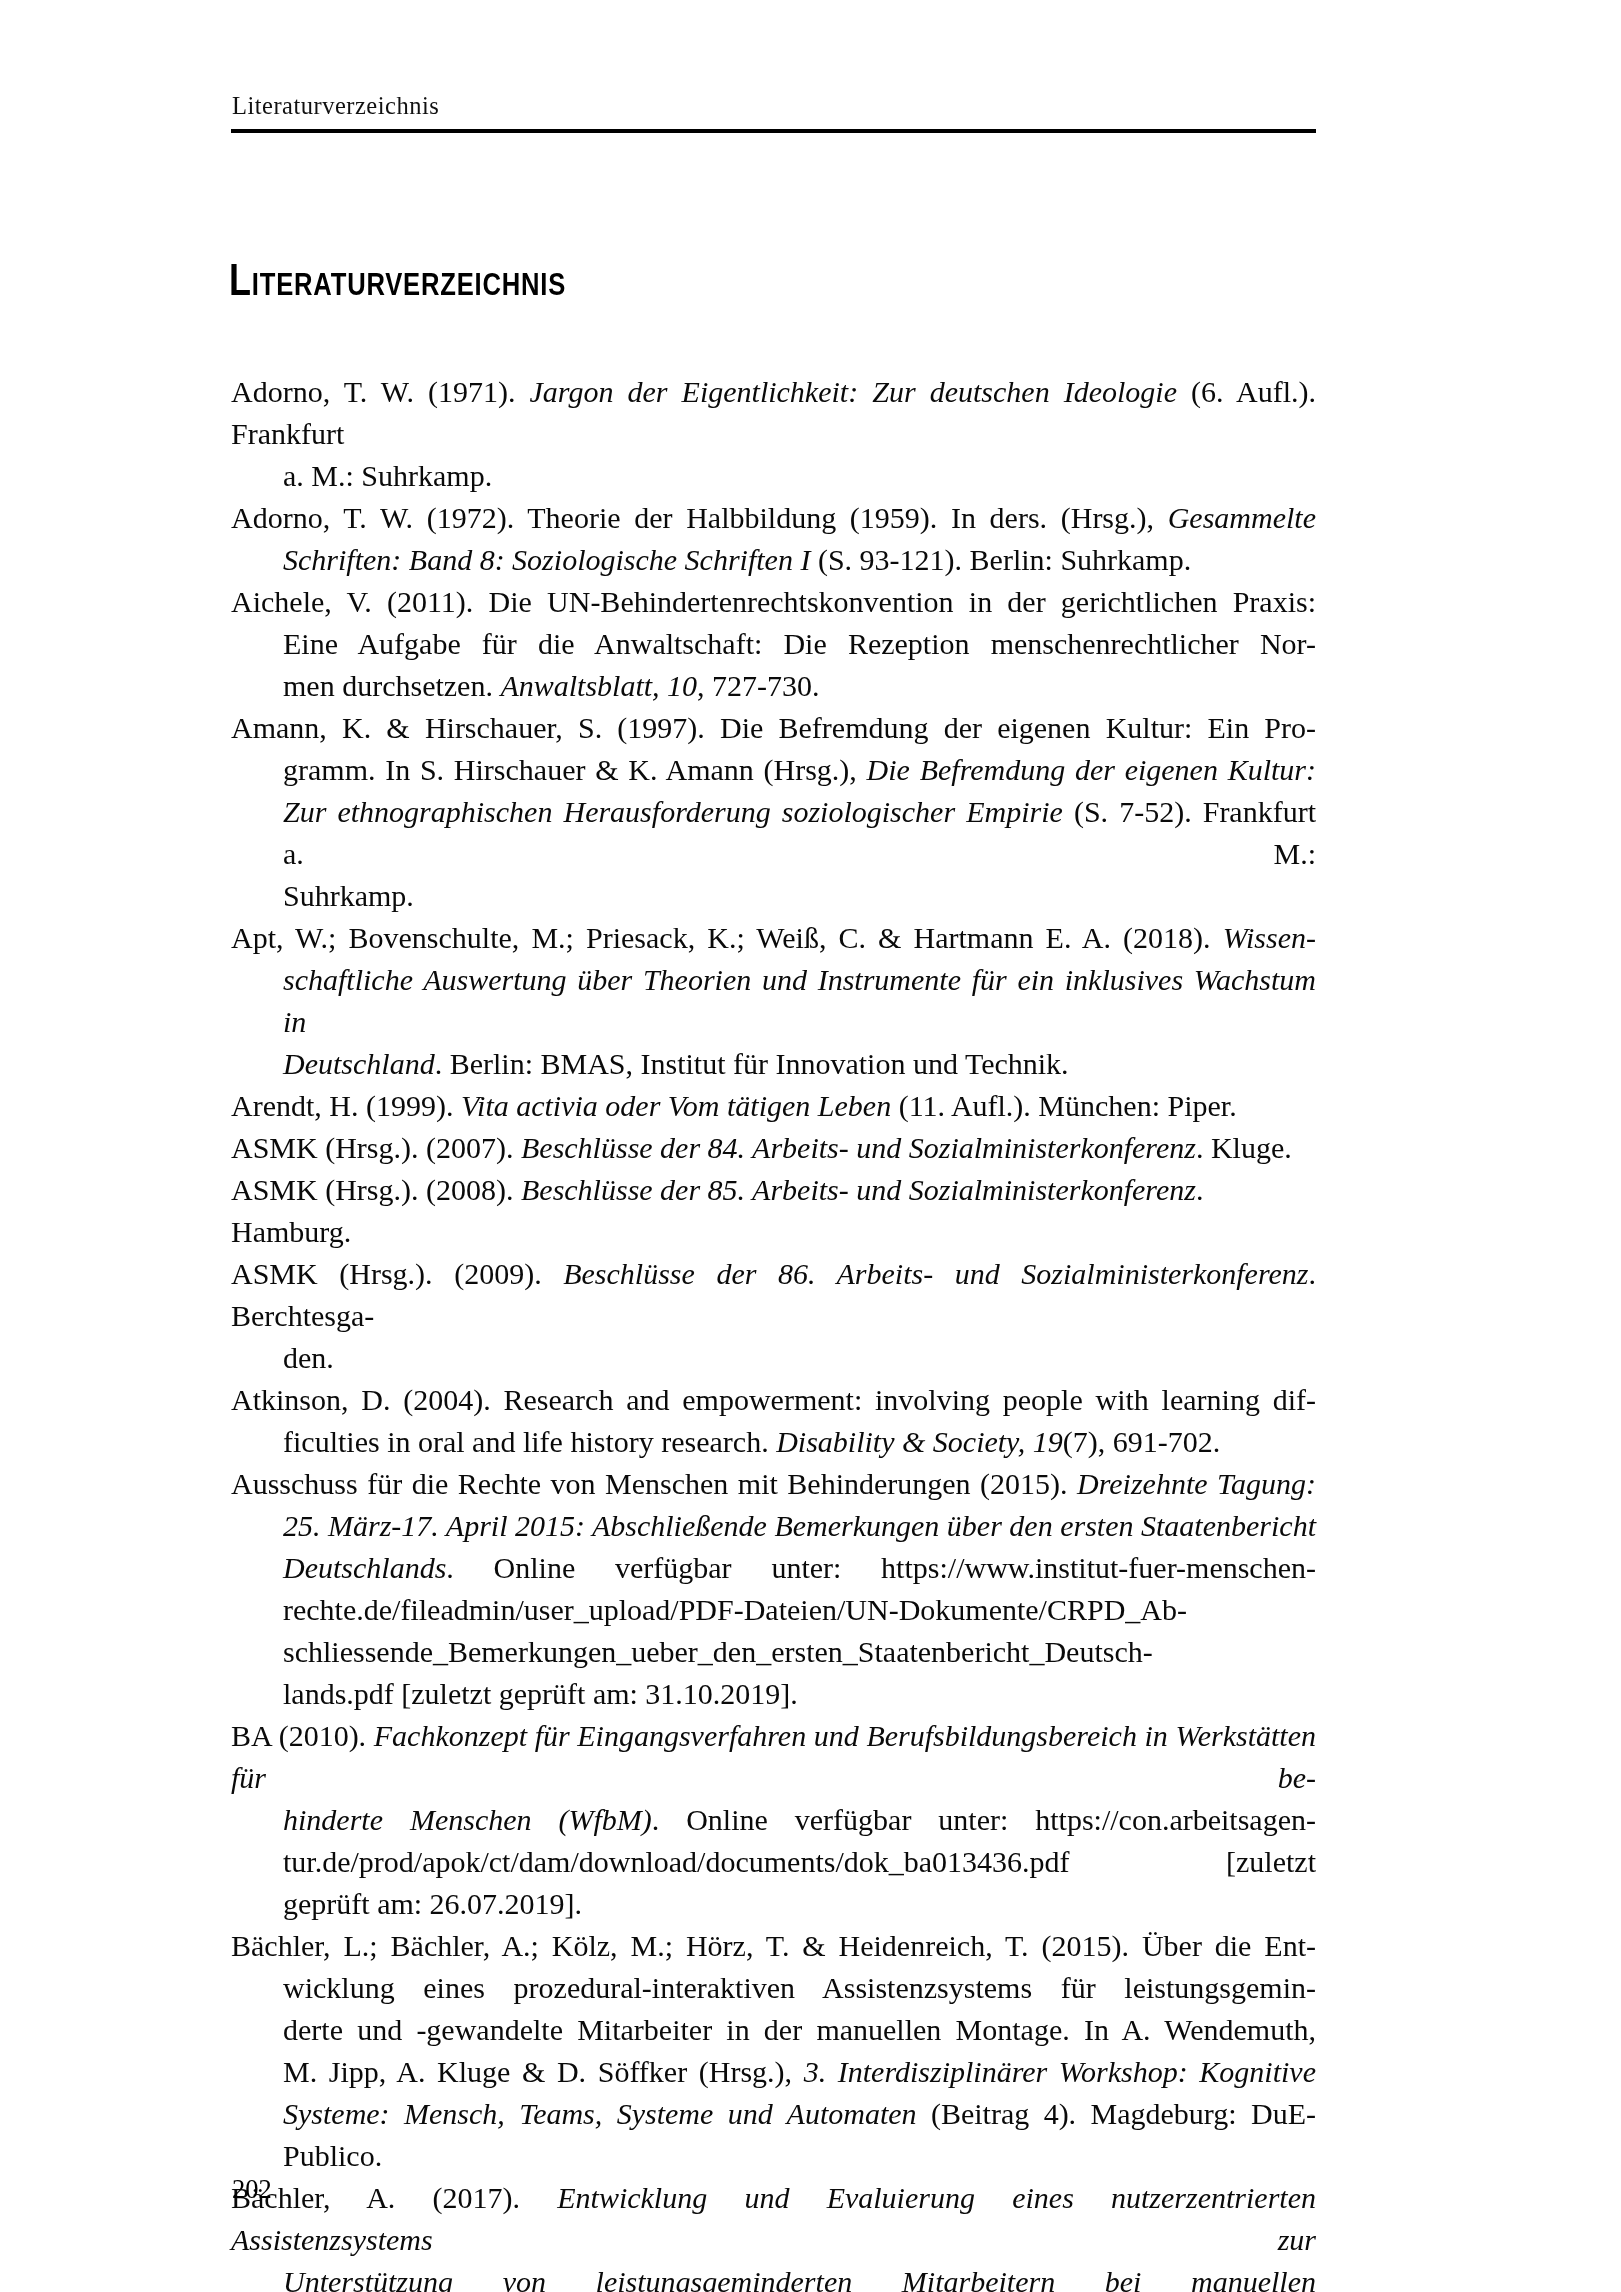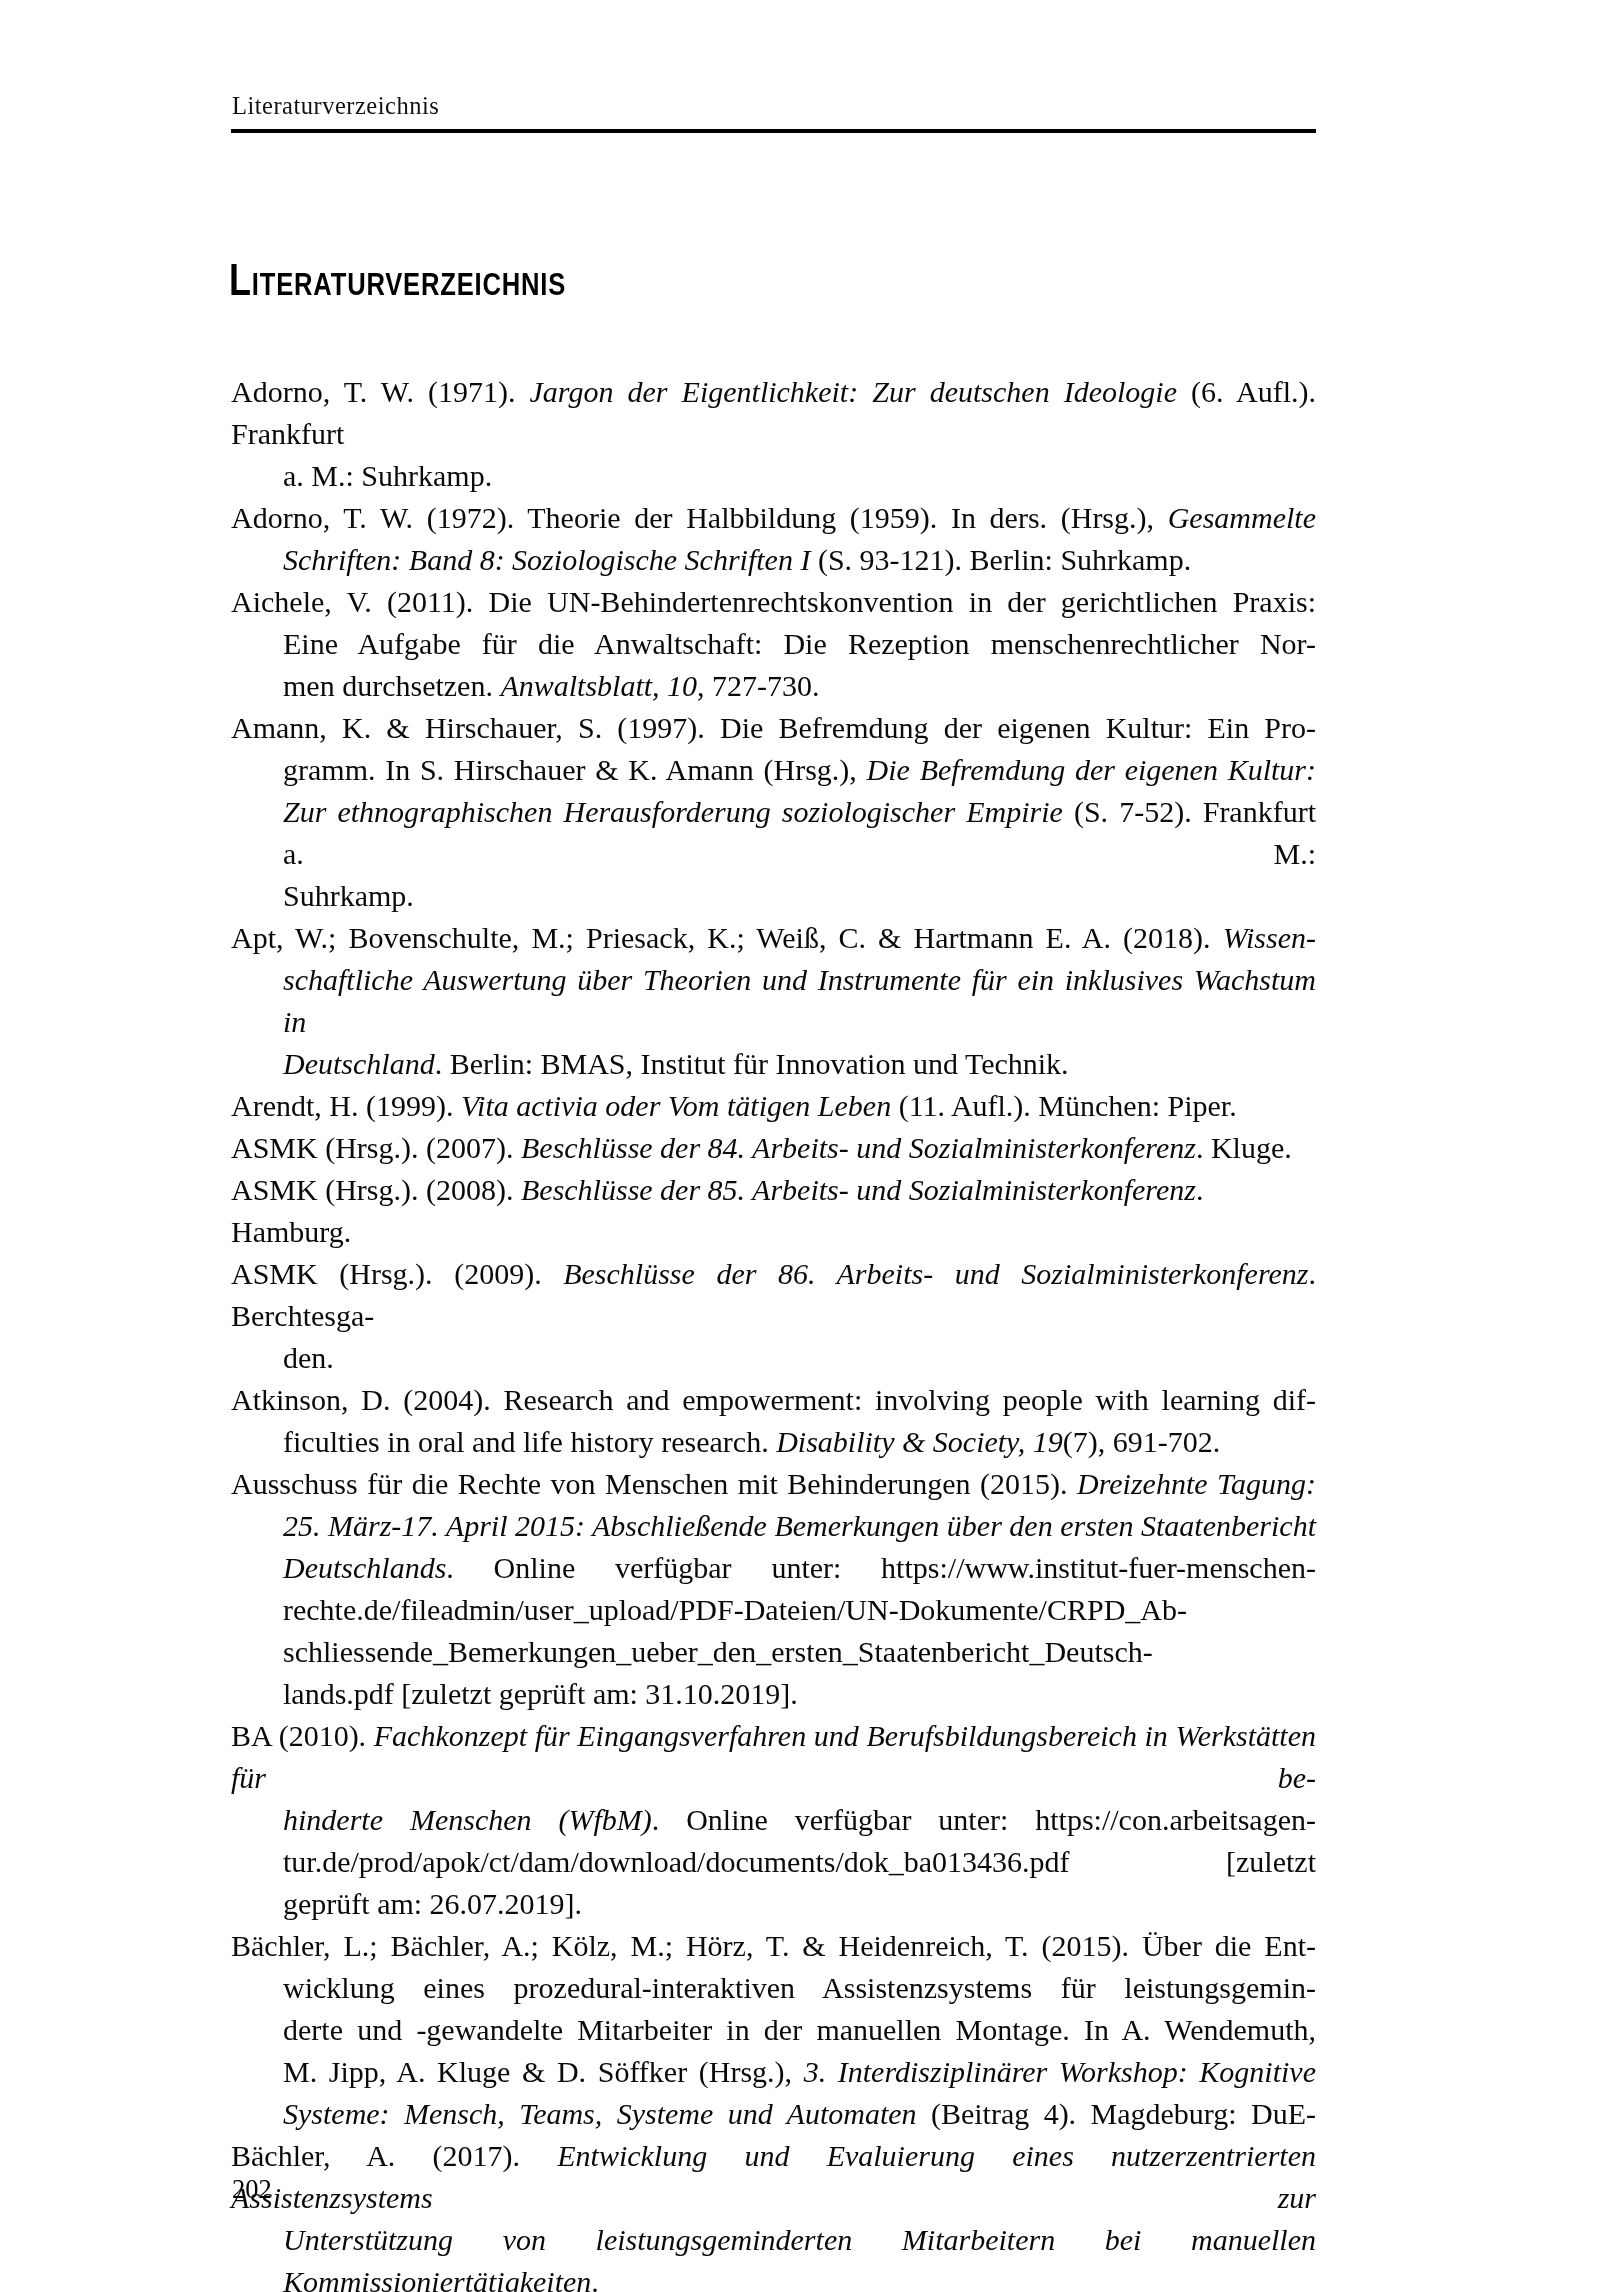--- a/index.html
+++ b/index.html
@@ -127,20 +127,21 @@
         <div class="line indent just"><span class="it">hinderte Menschen (WfbM)</span><span>. Online verfügbar unter: https://con.arbeitsagen-</span></div>
         <div class="line indent just"><span>tur.de/prod/apok/ct/dam/download/documents/dok_ba013436.pdf [zuletzt</span></div>
         <div class="line indent"><span>geprüft am: 26.07.2019].</span></div>
       </div>
       <div class="ref">
         <div class="line just"><span>Bächler, L.; Bächler, A.; Kölz, M.; Hörz, T. &amp; Heidenreich, T. (2015). Über die Ent-</span></div>
         <div class="line indent just"><span>wicklung eines prozedural-interaktiven Assistenzsystems für leistungsgemin-</span></div>
         <div class="line indent just"><span>derte und -gewandelte Mitarbeiter in der manuellen Montage. In A. Wendemuth,</span></div>
         <div class="line indent just"><span>M. Jipp, A. Kluge &amp; D. Söffker (Hrsg.), </span><span class="it">3. Interdisziplinärer Workshop: Kognitive</span></div>
         <div class="line indent just"><span class="it">Systeme: Mensch, Teams, Systeme und Automaten</span><span> (Beitrag 4). Magdeburg: DuE-</span></div>
+        <div class="line indent"><span>Publico.</span></div>
       </div>
       <div class="ref">
         <div class="line just"><span>Bächler, A. (2017). </span><span class="it">Entwicklung und Evaluierung eines nutzerzentrierten Assistenzsystems zur</span></div>
         <div class="line indent just"><span class="it">Unterstützung von leistungsgeminderten Mitarbeitern bei manuellen Kommissioniertätigkeiten</span><span>.</span></div>
         <div class="line indent just"><span>Universität Ilmenau: Dissertation. Online verfügbar unter: https://www.db-</span></div>
       </div>
     </div>
   <div class="page-number">202</div>
 </div>
 

